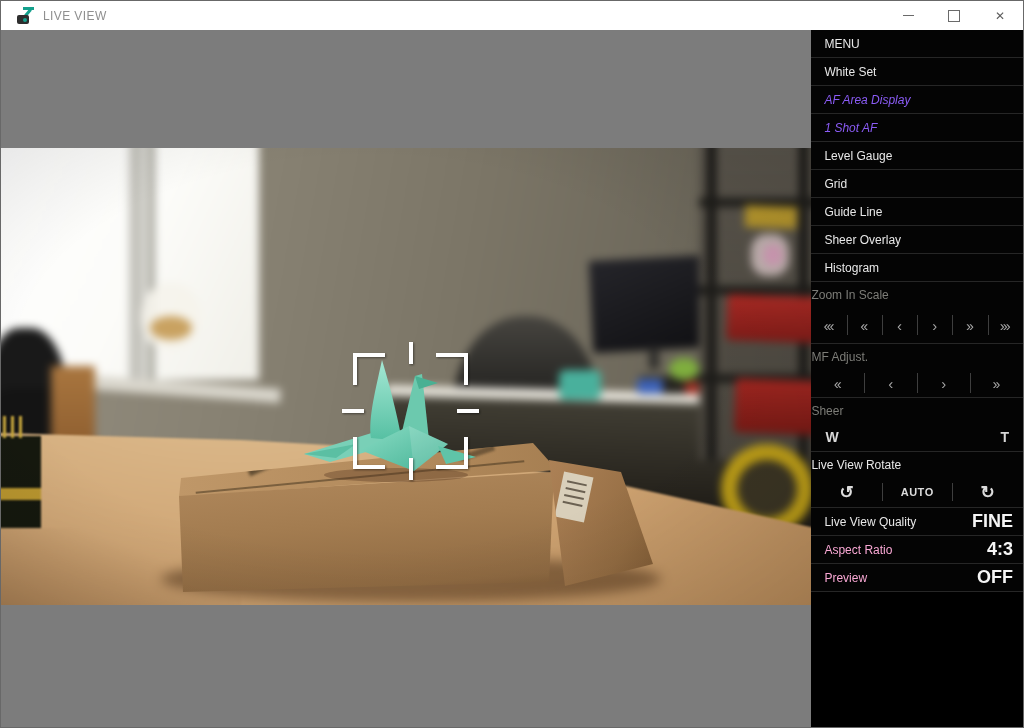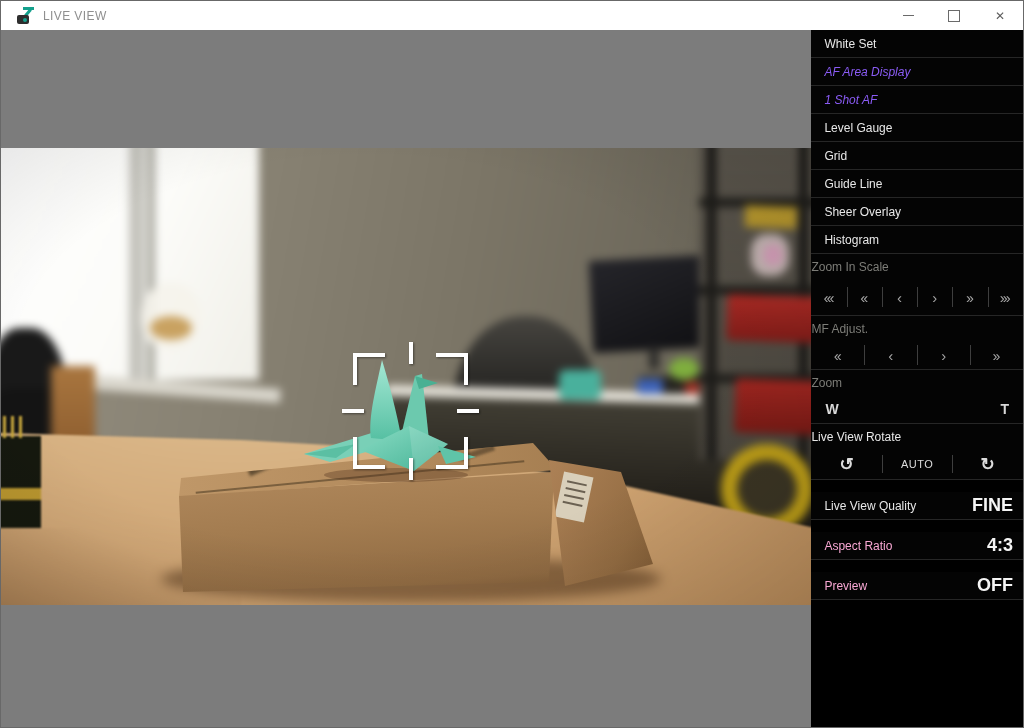--- a/index.html
+++ b/index.html
@@ -53,22 +53,22 @@
   .sec-label.bright{color:#e8e8e8;}
   .btn-row{height:36px;flex:0 0 auto;display:flex;align-items:center;border-bottom:1px solid #262626;background:#040404;}
   .btn-row.short{height:28px;}
   .arrow-btn{flex:1;display:flex;align-items:center;justify-content:center;color:#a6a6a6;font-size:15px;letter-spacing:-2px;padding-right:2px;cursor:default;height:100%;position:relative;}
   .arrow-btn + .arrow-btn::before{content:"";position:absolute;left:0;top:50%;transform:translateY(-50%);width:1px;height:20px;background:#3e3e3e;}
   .wt-row{height:28px;flex:0 0 auto;display:flex;align-items:center;justify-content:space-between;padding:0 14px;border-bottom:1px solid #262626;background:#040404;font-weight:bold;font-size:14px;color:#d8d8d8;}
   .rot-row{height:30px;flex:0 0 auto;display:flex;align-items:stretch;border-bottom:1px solid #262626;background:#040404;}
   .rot-cell{flex:1;display:flex;align-items:center;justify-content:center;color:#dcdcdc;position:relative;cursor:default;}
   .rot-cell + .rot-cell::before{content:"";position:absolute;left:0;top:50%;transform:translateY(-50%);width:1px;height:18px;background:#3e3e3e;}
   .rot-glyph{font-size:17px;font-weight:bold;}
-  .rot-auto{font-size:11px;font-weight:normal;letter-spacing:0.5px;}
-  .set-row{height:27px;flex:0 0 auto;display:flex;align-items:center;justify-content:space-between;padding:0 10px 0 13px;border-bottom:1px solid #262626;background:#040404;cursor:default;margin-top:12px;}
+  .rot-auto{font-size:11px;font-weight:bold;letter-spacing:0.5px;}
+  .set-row{height:27px;flex:0 0 auto;display:flex;align-items:center;justify-content:space-between;padding:0 10px 0 13px;border-bottom:1px solid #262626;background:#040404;cursor:default;}
   .set-row .lbl{font-size:12px;}
   .set-row.dim .lbl{color:#f9a8d4;}
   .set-row .val{font-size:18px;font-weight:bold;color:#f5f5f5;}
   .sidebar-fill{flex:1 1 auto;background:#000;}
 </style>
 </head>
 <body>
 
 <div class="window">
 
@@ -205,20 +205,21 @@
           <span class="c br"></span>
           <span class="tick tv t-top"></span>
           <span class="tick tv t-bot"></span>
           <span class="tick th t-left"></span>
           <span class="tick th t-right"></span>
         </div>
       </div>
     </div>
 
     <div class="sidebar">
+      <div class="menu-row">MENU</div>
       <div class="menu-row">White Set</div>
       <div class="menu-row disabled">AF Area Display</div>
       <div class="menu-row disabled">1 Shot AF</div>
       <div class="menu-row">Level Gauge</div>
       <div class="menu-row">Grid</div>
       <div class="menu-row">Guide Line</div>
       <div class="menu-row">Sheer Overlay</div>
       <div class="menu-row">Histogram</div>
 
       <div class="sec-label">Zoom In Scale</div>
@@ -232,21 +233,21 @@
       </div>
 
       <div class="sec-label">MF Adjust.</div>
       <div class="btn-row short">
         <div class="arrow-btn">‹‹</div>
         <div class="arrow-btn">‹</div>
         <div class="arrow-btn">›</div>
         <div class="arrow-btn">››</div>
       </div>
 
-      <div class="sec-label">Zoom</div>
+      <div class="sec-label">Sheer</div>
       <div class="wt-row">
         <span>W</span>
         <span>T</span>
       </div>
 
       <div class="sec-label bright">Live View Rotate</div>
       <div class="rot-row">
         <div class="rot-cell">
             <span class="rot-glyph">↺</span>
           </div>

